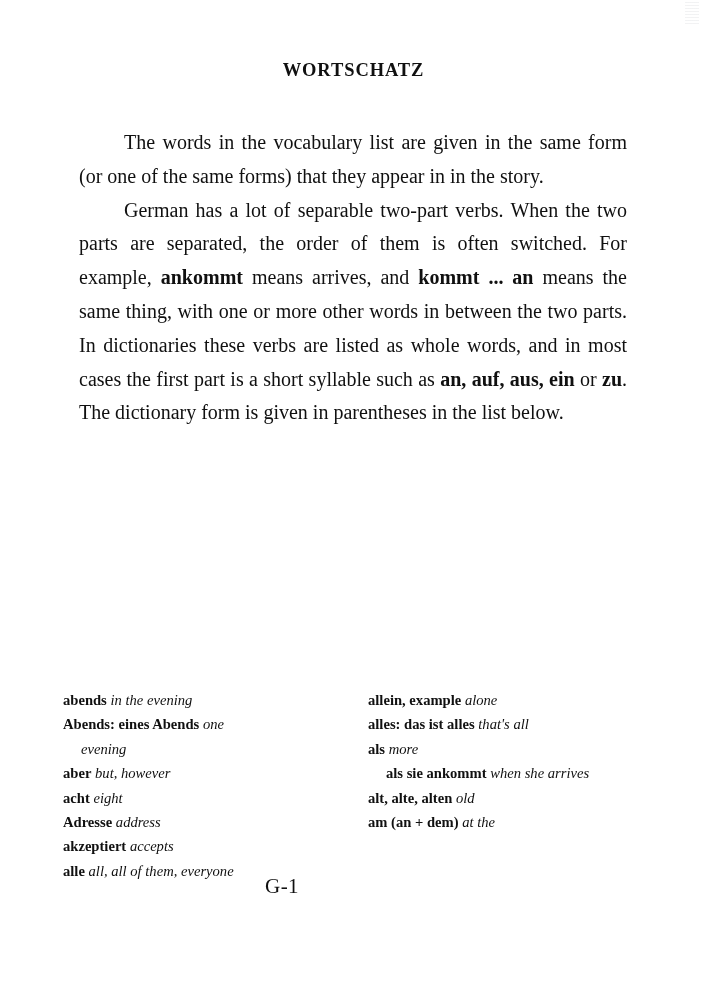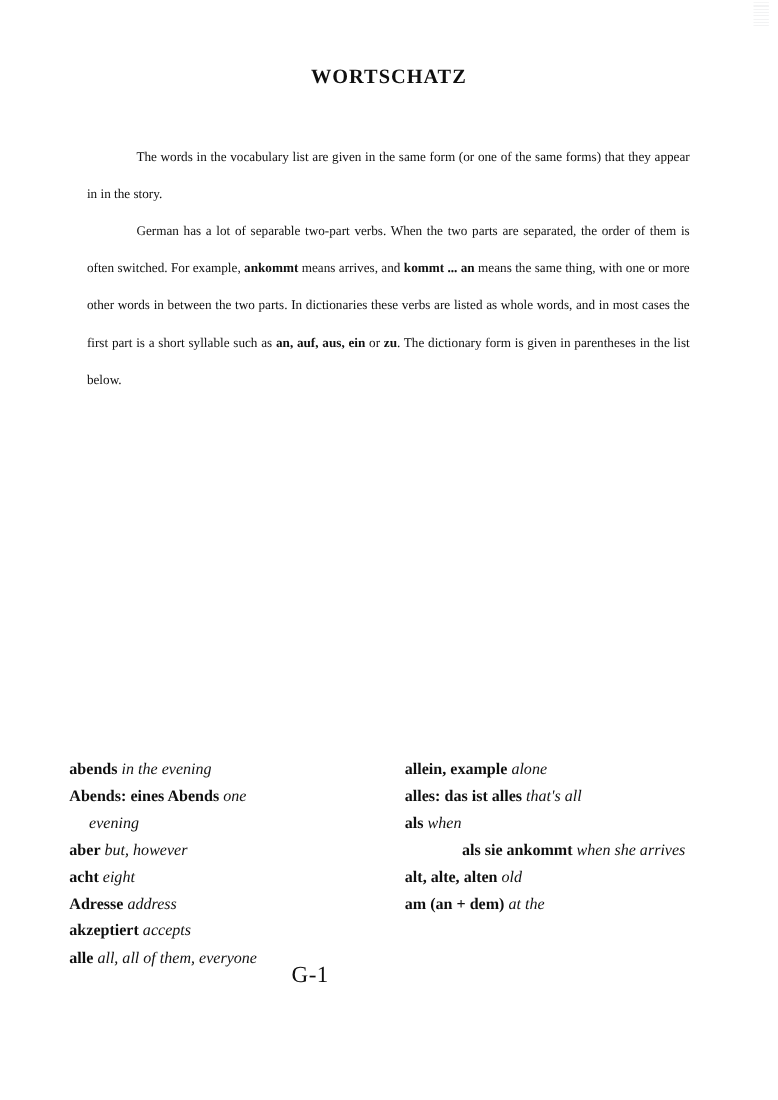--- a/index.html
+++ b/index.html
@@ -50,21 +50,21 @@
     position: absolute;
     top: 126px;
     left: 79px;
     width: 548px;
   }
 
   .para {
     margin: 0;
     text-indent: 45px;
     text-align: justify;
-    font-size: 12px;
+    font-size: 20px;
     line-height: 33.8px;
     hyphens: manual;
   }
   .para b { font-weight: bold; }
 
   
   .vocab {
     position: absolute;
     top: 688px;
     left: 63px;
@@ -85,21 +85,20 @@
     font-weight: bold;
   }
   .vocab-entry .en {
     font-style: italic;
   }
   .vocab-entry.cont {
     padding-left: 18px;
   }
   .vocab-entry.sub {
     padding-left: 18px;
-    text-align: center;
   }
 
   .folio {
     position: absolute;
     top: 874px;
     left: 0;
     width: 564px;
     text-align: center;
     font-size: 21px;
     letter-spacing: 0.4px;
@@ -126,21 +125,21 @@
         <div class="vocab-entry cont"><span class="en">evening</span></div>
         <div class="vocab-entry"><span class="de">aber</span> <span class="en">but, however</span></div>
         <div class="vocab-entry"><span class="de">acht</span> <span class="en">eight</span></div>
         <div class="vocab-entry"><span class="de">Adresse</span> <span class="en">address</span></div>
         <div class="vocab-entry"><span class="de">akzeptiert</span> <span class="en">accepts</span></div>
         <div class="vocab-entry"><span class="de">alle</span> <span class="en">all, all of them, everyone</span></div>
       </div>
     <div class="vocab-col" id="vocab-right">
         <div class="vocab-entry"><span class="de">allein, example</span> <span class="en">alone</span></div>
         <div class="vocab-entry"><span class="de">alles: das ist alles</span> <span class="en">that's all</span></div>
-        <div class="vocab-entry"><span class="de">als</span> <span class="en">when</span></div>
+        <div class="vocab-entry"><span class="de">als</span> <span class="en">more</span></div>
         <div class="vocab-entry sub"><span class="de">als sie ankommt</span> <span class="en">when she arrives</span></div>
         <div class="vocab-entry"><span class="de">alt, alte, alten</span> <span class="en">old</span></div>
         <div class="vocab-entry"><span class="de">am (an + dem)</span> <span class="en">at the</span></div>
       </div>
   </div>
 
   <div class="folio">G-1</div>
 
 </div>
 

